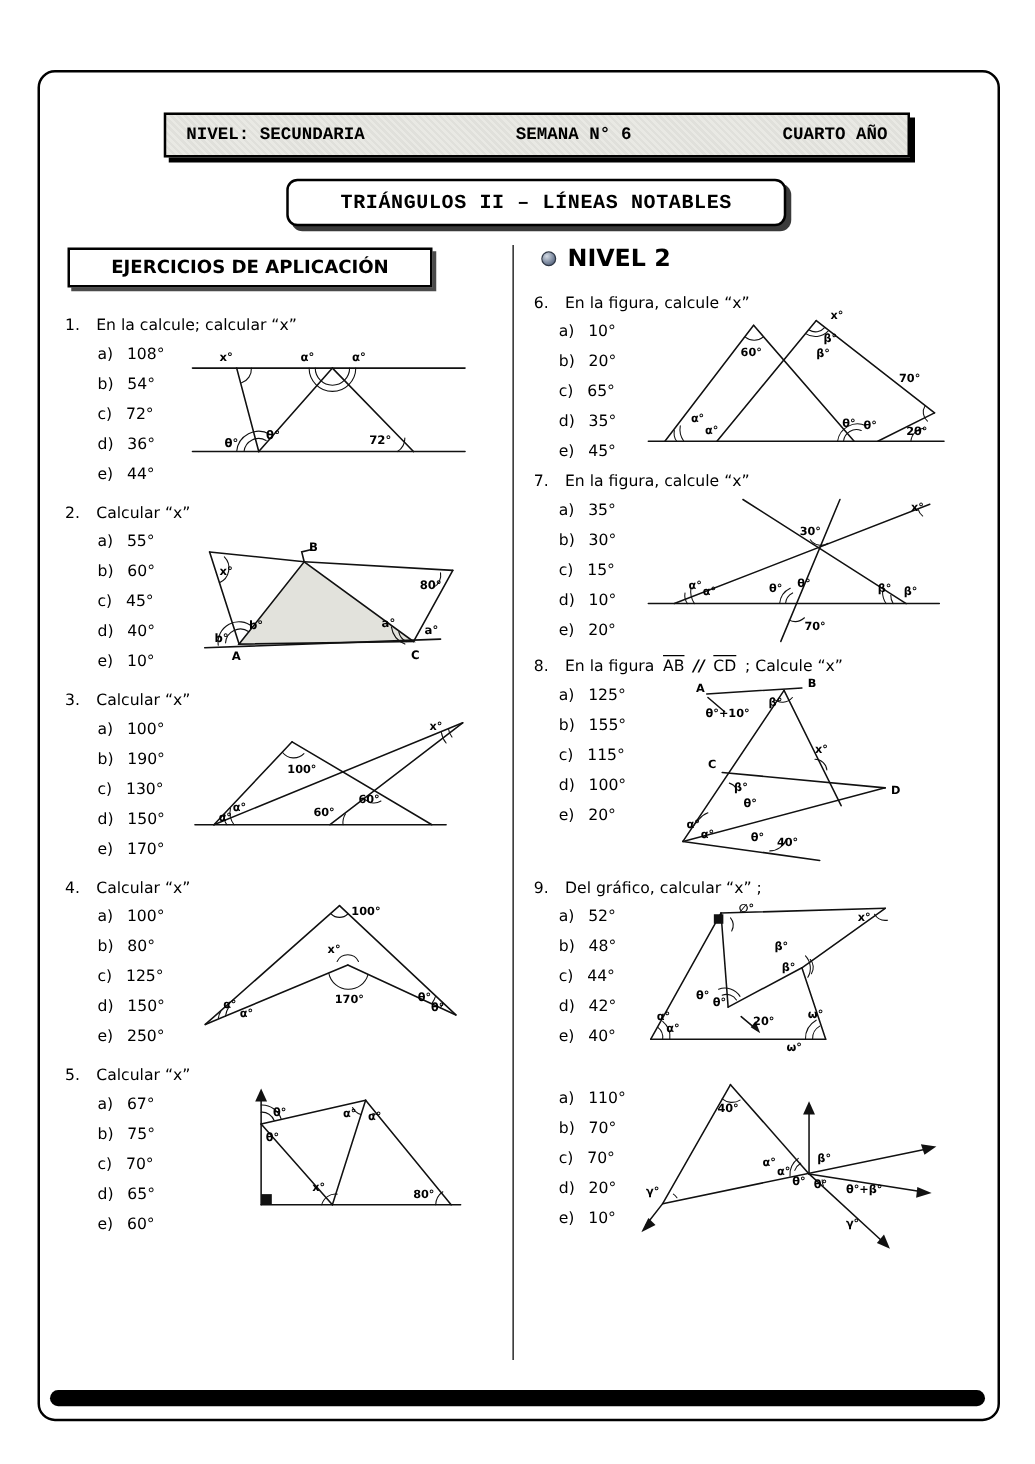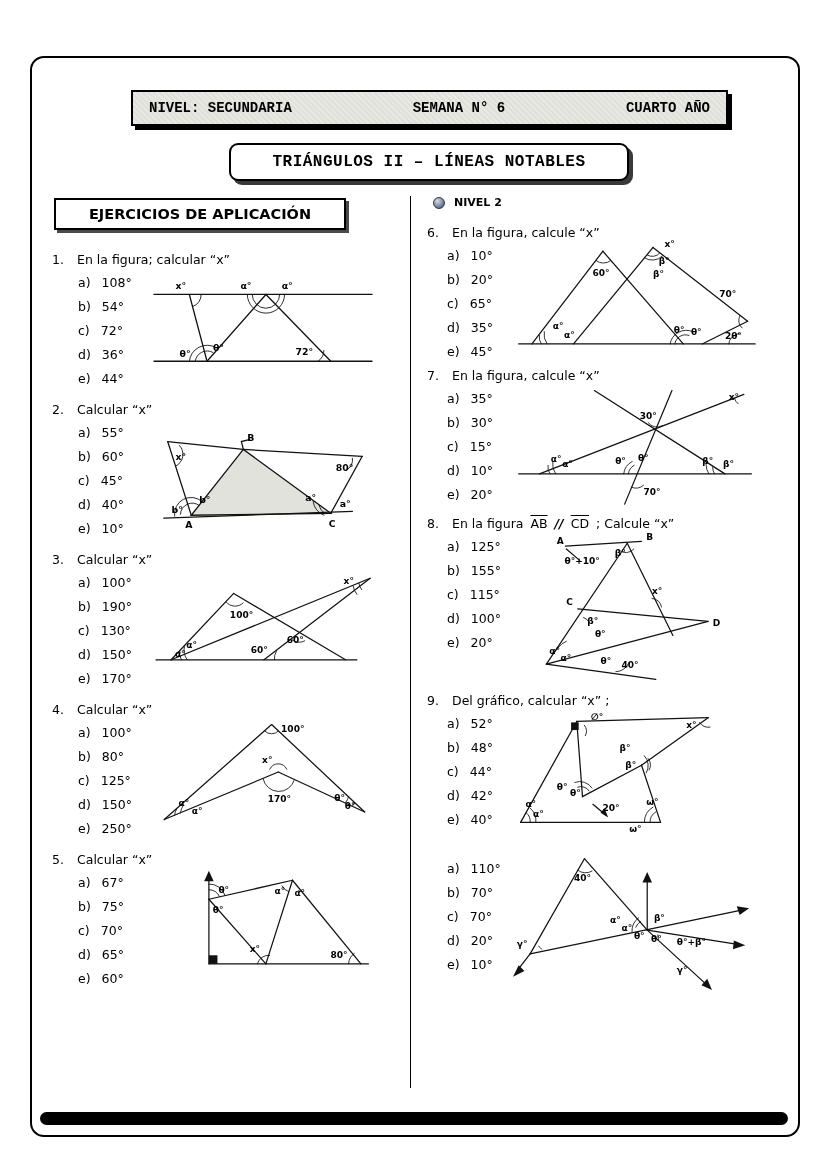--- a/index.html
+++ b/index.html
@@ -20,21 +20,21 @@
                border:2px solid #000; border-radius:9px; background:#fff; box-shadow:4px 4px 0 #3a3a3a;
                display:flex; align-items:center; justify-content:center;
                font-family:"Liberation Mono", monospace; font-weight:bold; font-size:16px; letter-spacing:.5px;margin-left:16px; }
   .content { position:absolute; left:52px; top:196px; width:732px; display:flex; }
   .col-left { width:352px; }
   .divider { width:1px; background:#000; margin-left:6px; height:892px; }
   .col-right { flex:1; padding-left:16px; }
   .section-box { width:292px; border:2px solid #000; border-radius:0; box-shadow:3px 3px 0 #4a4a4a;
                  padding:6px 0; text-align:center; font-weight:bold; font-size:14.5px;
                  margin:2px 0 22px 2px; background:#fff; }
-  .nivel { display:flex; align-items:center; gap:9px; font-weight:bold; font-size:11px; margin:0 0 16px 6px; }
+  .nivel { display:flex; align-items:center; gap:9px; font-weight:bold; font-size:19px; margin:0 0 16px 6px; }
   .globe { width:12px; height:12px; border-radius:50%; flex-shrink:0;
            background:radial-gradient(circle at 35% 30%, #d4dbe4, #7d8aa0 55%, #3d4c64);
            border:1px solid #2d3644; }
   .problem { margin-bottom:16px; }
   .col-right .problem { margin-bottom:7px; }
   .q-line { display:flex; gap:8px; font-size:12.5px; margin-bottom:8px; align-items:baseline; }
   .q-num { min-width:17px; }
   .q-text span { margin-right:3px; }
   .ovl { text-decoration:overline; }
   .par { font-style:italic; font-weight:bold; }
@@ -72,21 +72,21 @@
     <div class="col-left">
 
       <div class="section-box">
         <span>EJERCICIOS DE APLICACIÓN</span>
       </div>
 
 
       <div class="problem">
         <div class="q-line">
           <span class="q-num">1.</span>
-          <span class="q-text"><span>En la figura; calcular “x”</span></span>
+          <span class="q-text"><span>En la calcule; calcular “x”</span></span>
         </div>
         <div class="q-body">
           <div class="choices">
             <div class="choice">
                 <span>a)</span>
                 <span>108°</span>
               </div>
             <div class="choice">
                 <span>b)</span>
                 <span>54°</span>

